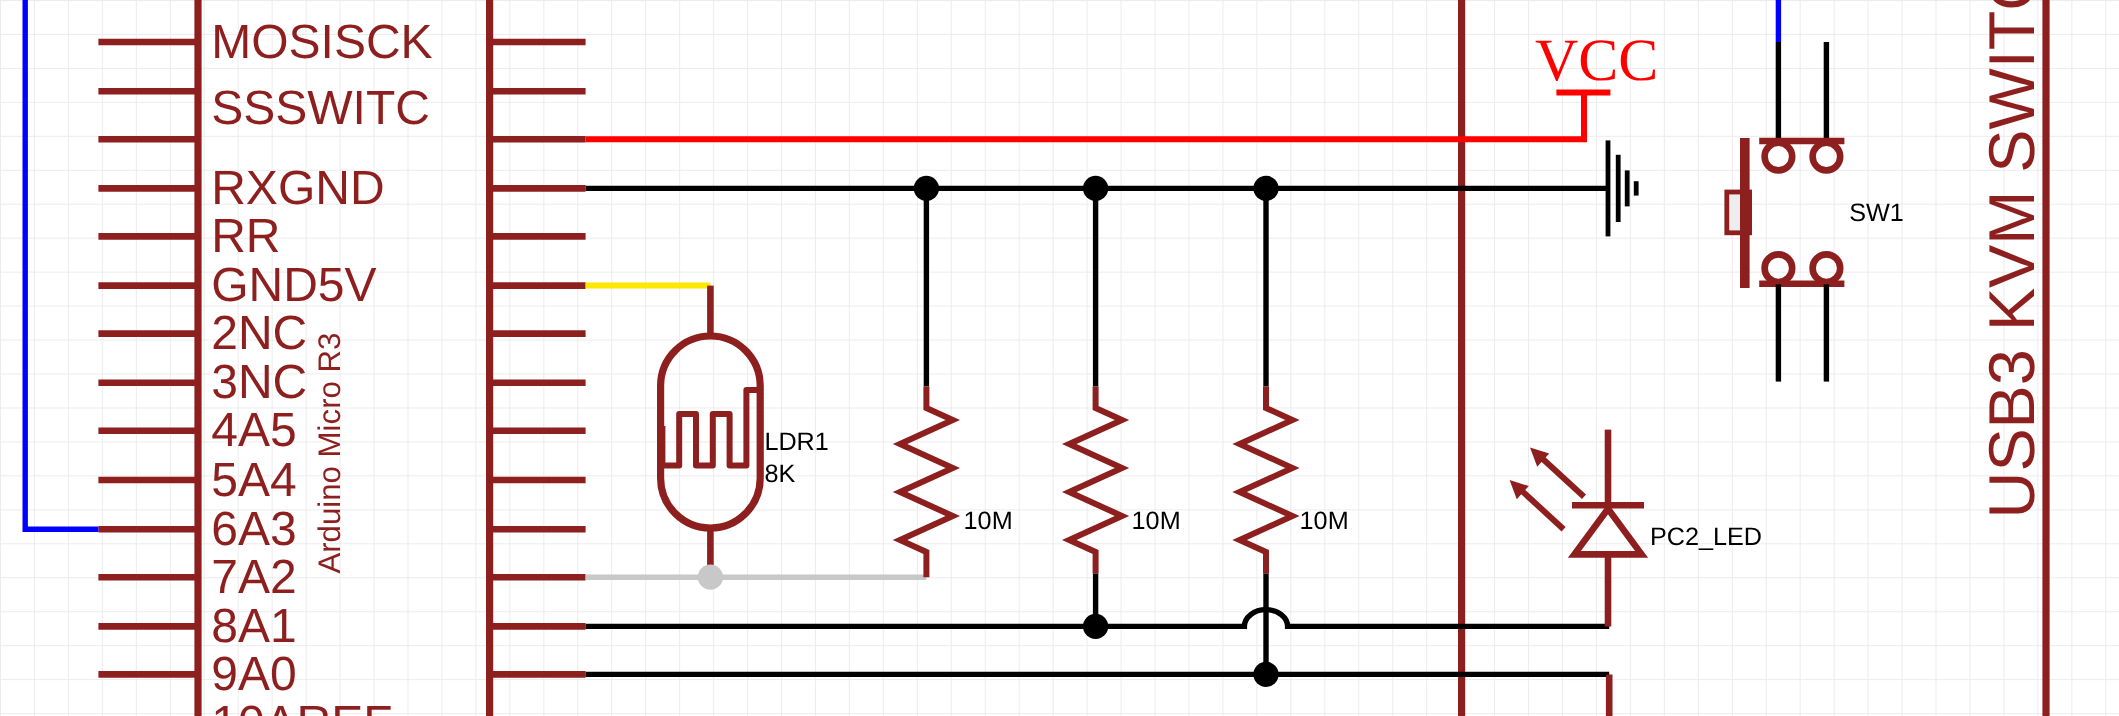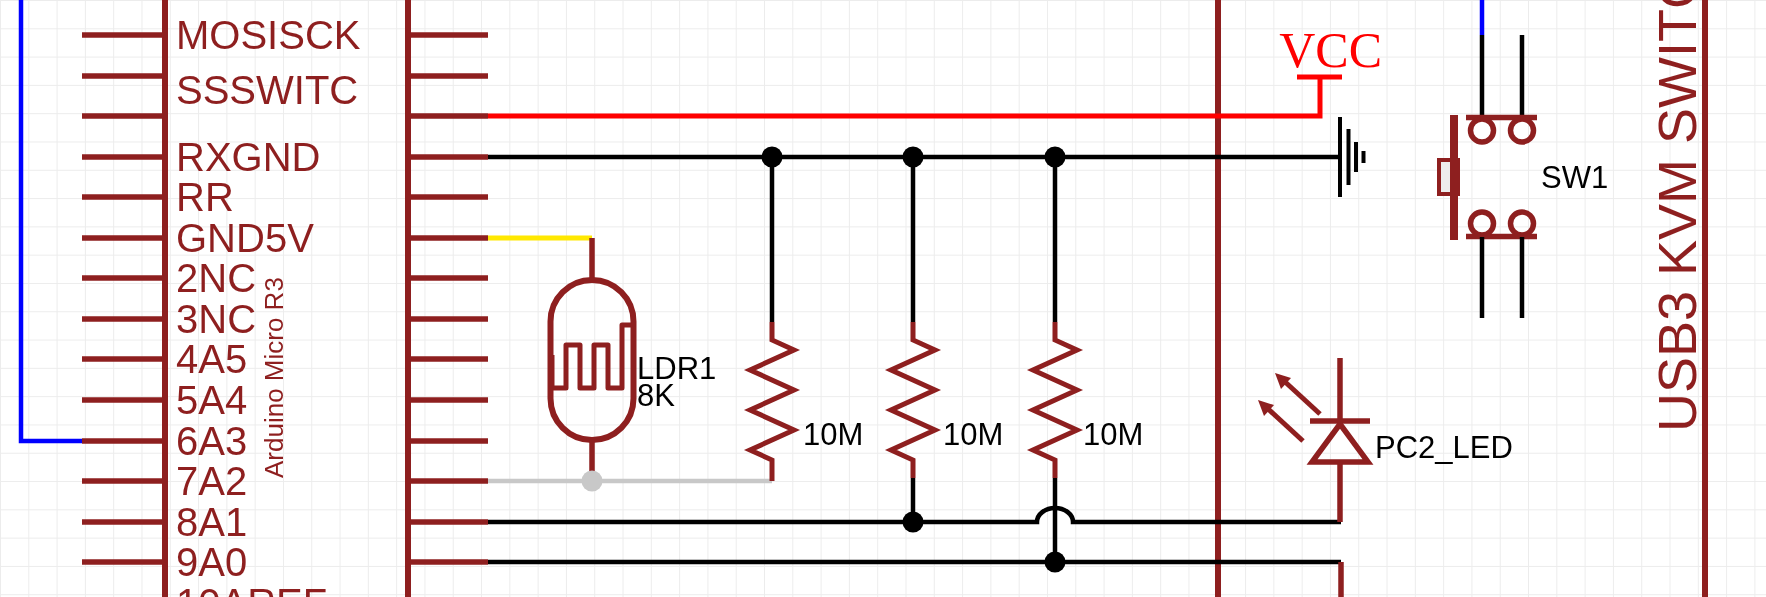--- a/index.html
+++ b/index.html
@@ -24,21 +24,21 @@
   .wb{stroke:var(--blue);stroke-width:4.5;fill:none;}
   .wg{stroke:var(--gray);stroke-width:4.5;fill:none;}
   .gbar{stroke:var(--black);stroke-width:4;fill:none;}
   .dot{fill:var(--black);stroke:none;}
   .gdot{fill:var(--gray);stroke:none;}
   .mfill{fill:var(--maroon);stroke:none;}
   .pin-row{
     position:absolute;left:176px;width:222px;display:flex;
     font-size:40px;line-height:38px;color:var(--maroon);white-space:nowrap;
   }
-  .label{position:absolute;font-size:31px;line-height:33px;color:#000;white-space:nowrap;}
+  .label{position:absolute;font-size:21px;line-height:33px;color:#000;white-space:nowrap;}
   .vcc-label{
     position:absolute;left:1278px;top:28px;width:104px;text-align:right;
     font-family:"Liberation Serif",serif;font-size:50px;line-height:44px;color:var(--red);
   }
   .vtext{position:absolute;transform:rotate(-90deg);transform-origin:0 0;white-space:nowrap;color:var(--maroon);}
   .arduino-name{left:260px;top:478px;font-size:26px;line-height:28px;}
   .kvm-name{left:1648px;top:432px;font-size:54px;line-height:58px;}
 </style>
 </head>
 <body>

